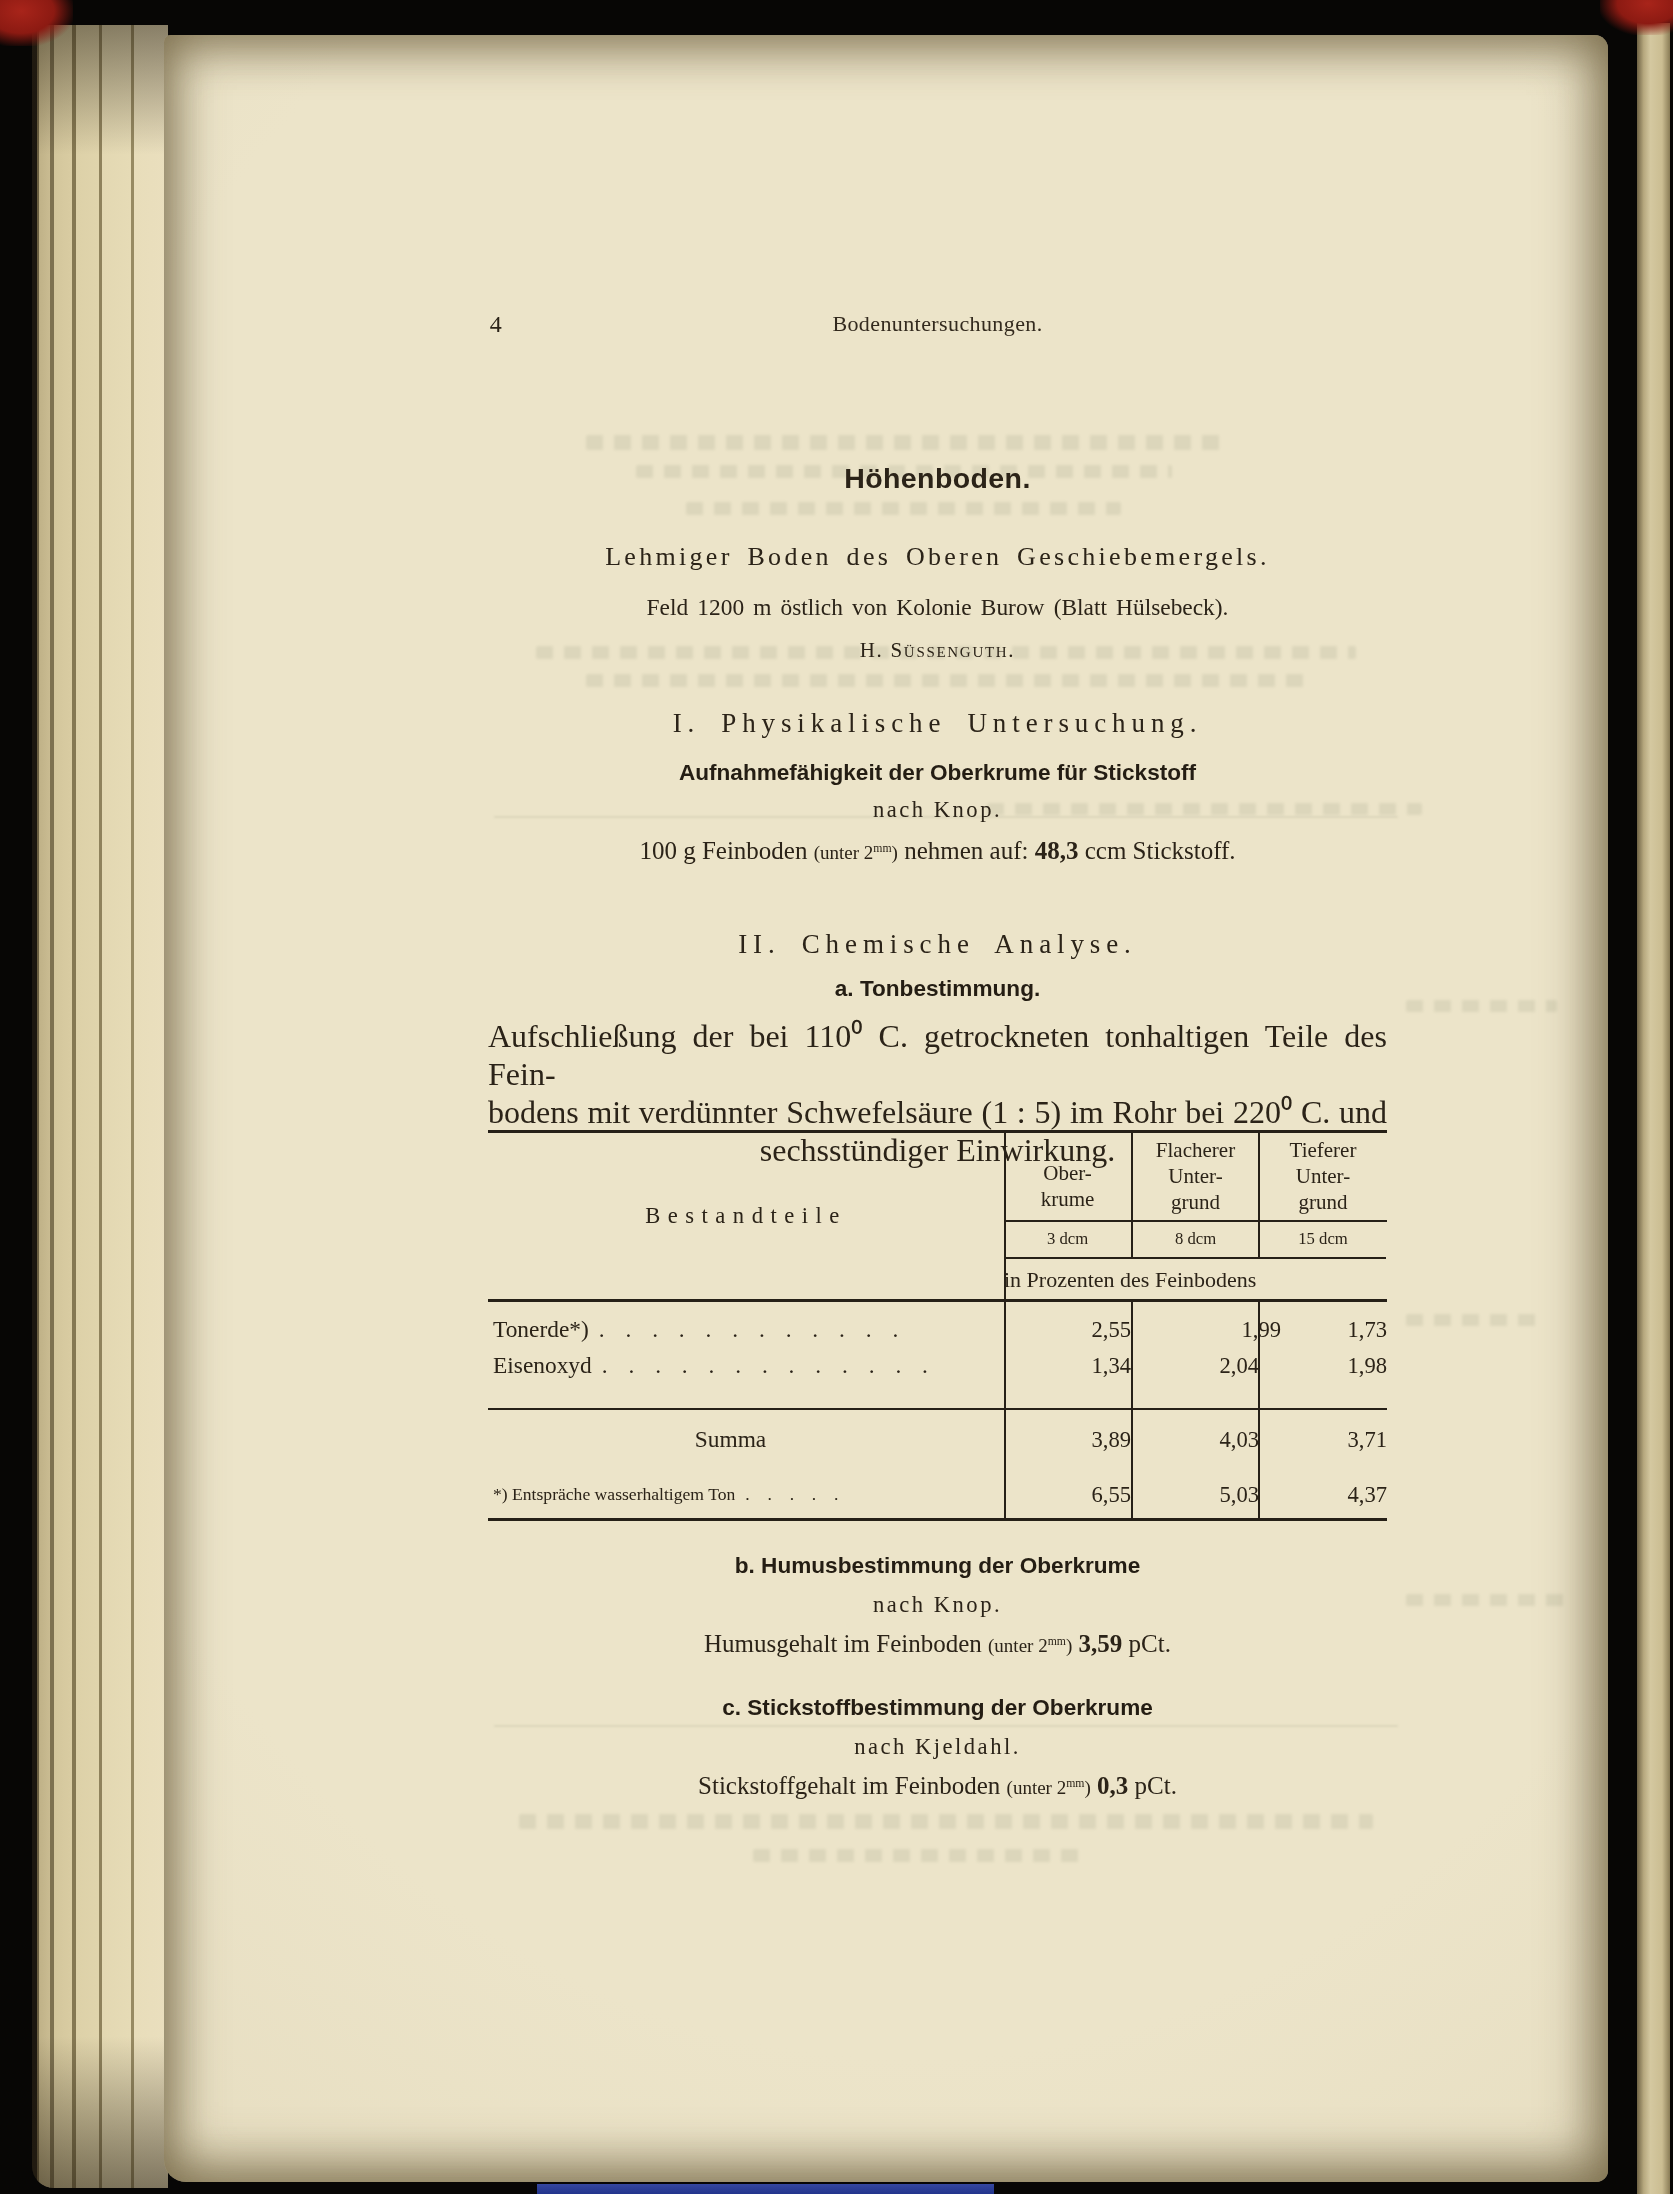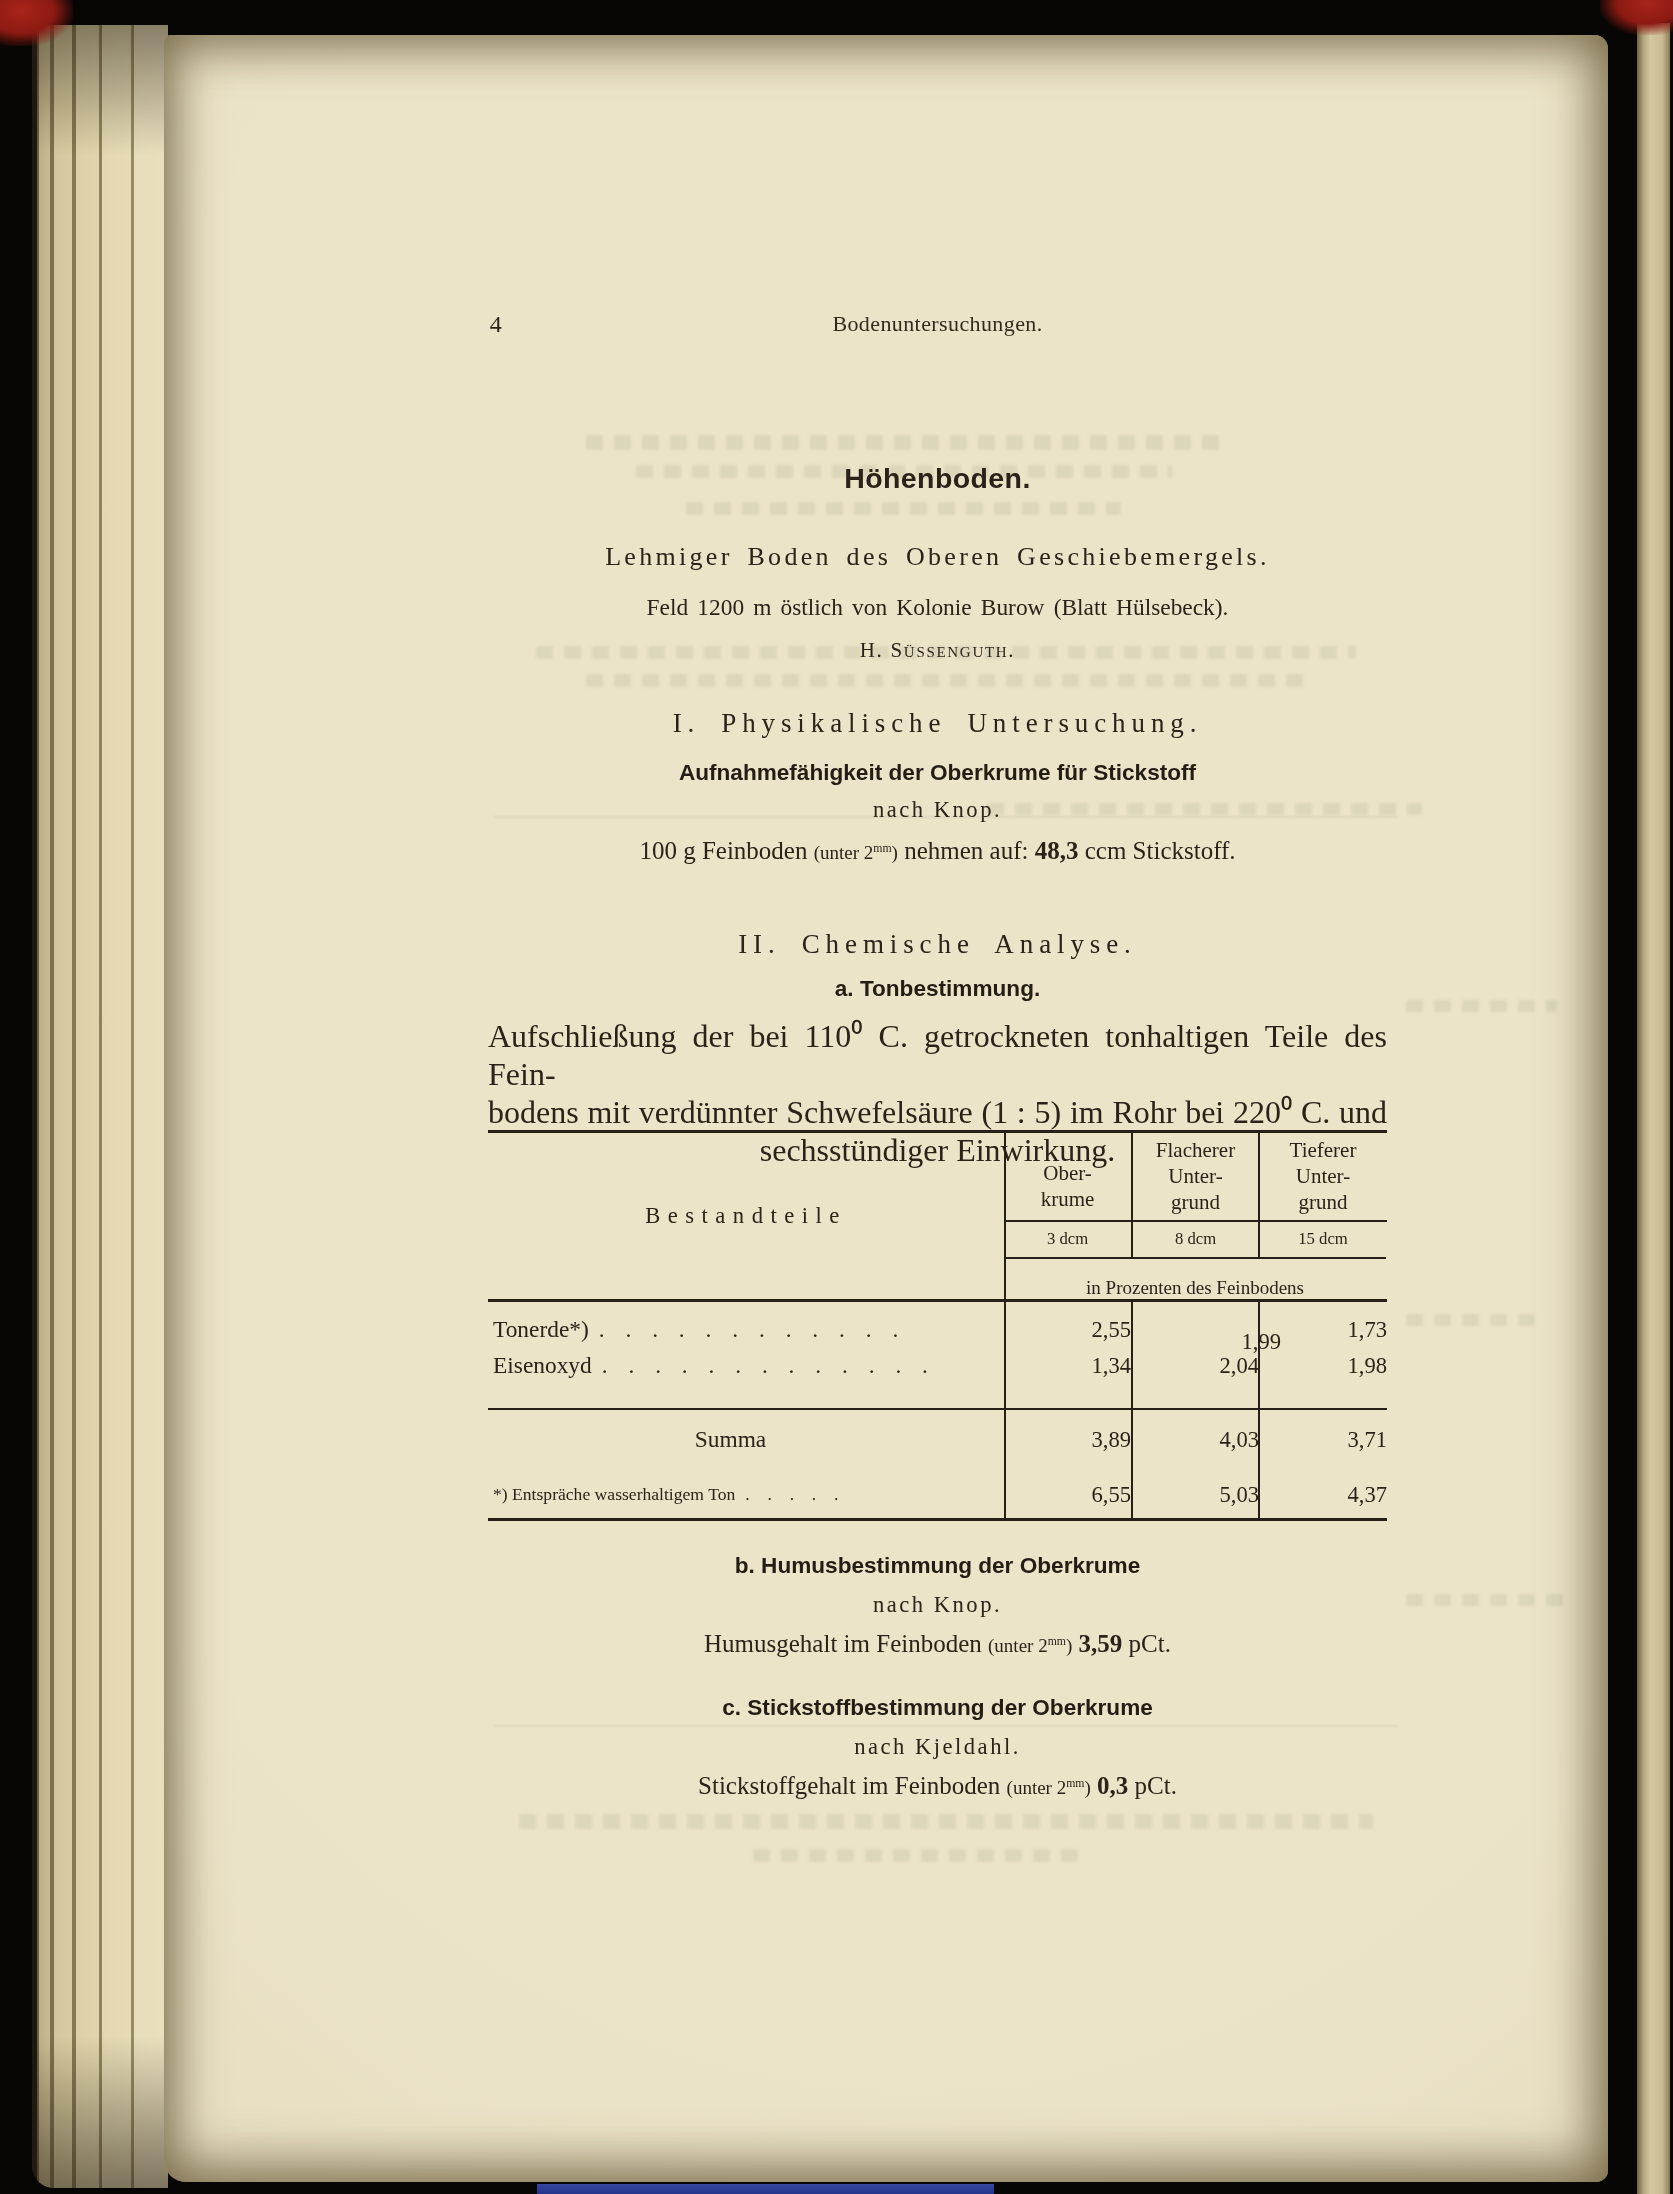--- a/index.html
+++ b/index.html
@@ -58,22 +58,22 @@
   .hrule{position:absolute;left:0;width:100%;background:#262017;height:3.3px}
   .hrule.thin{height:1.7px}
   .vrule{position:absolute;width:1.7px;background:#262017}
   .bestand{position:absolute;left:0;top:3.3px;width:516px;height:166px;display:flex;align-items:center;
     justify-content:center;font-size:22.6px;letter-spacing:7.5px}
   .colhead{position:absolute;text-align:center}
   .colhead span{display:block;font-size:21px;line-height:26px}
   .name-rule{position:absolute;top:90px;height:1.7px;background:#262017}
   .depth{position:absolute;top:95px;height:28.5px;line-height:28.5px;font-size:16.7px;text-align:center}
   .unit-rule{position:absolute;left:516px;top:127px;width:382px;height:1.7px;background:#262017}
-  .unit-note{position:absolute;left:516px;top:139px;width:382px;height:38px;line-height:38px;
-    font-size:19px;text-align:center}
+  .unit-note{position:absolute;left:516px;top:131px;width:382px;height:38px;line-height:38px;
+    font-size:22px;text-align:left}
   .trow{position:absolute;left:0;width:507px;height:35px;line-height:35px;font-size:23.4px;
     padding-left:5px;display:flex;overflow:hidden;white-space:nowrap;box-sizing:border-box}
   .rlabel{flex:none}
   .leader{flex:1;overflow:hidden;letter-spacing:7.5px;padding-left:10px}
   .tval{position:absolute;height:35px;line-height:35px;text-align:right;font-size:22.6px}
   .summa{position:absolute;left:0;top:291px;width:507px;height:37px;line-height:37px;text-align:center;
     padding-right:22px;font-size:23.4px;box-sizing:border-box}
   .tval.sumv{top:291px;height:37px;line-height:37px}
   .fnote{position:absolute;left:0;top:348px;width:507px;height:33px;line-height:33px;font-size:17.6px;
     padding-left:5px;display:flex;overflow:hidden;white-space:nowrap;box-sizing:border-box}
@@ -181,21 +181,21 @@
         <div class="depth" style="left:771px;width:128px">15 dcm</div>
 
         <div class="unit-rule"></div>
         <div class="unit-note">in Prozenten des Feinbodens</div>
 
         <div class="trow" style="top:182px">
           <span class="rlabel">Tonerde*)</span>
           <span class="leader">. . . . . . . . . . . .</span>
         </div>
         <div class="tval" style="top:182px;left:516px;width:127px">2,55</div>
-        <div class="tval" style="top:194px;left:644px;width:149px">1,99</div>
+        <div class="tval" style="top:182px;left:644px;width:149px">1,99</div>
         <div class="tval" style="top:182px;left:771px;width:128px">1,73</div>
 
         <div class="trow" style="top:218px">
           <span class="rlabel">Eisenoxyd</span>
           <span class="leader">. . . . . . . . . . . . .</span>
         </div>
         <div class="tval" style="top:218px;left:516px;width:127px">1,34</div>
         <div class="tval" style="top:218px;left:644px;width:127px">2,04</div>
         <div class="tval" style="top:218px;left:771px;width:128px">1,98</div>
 

